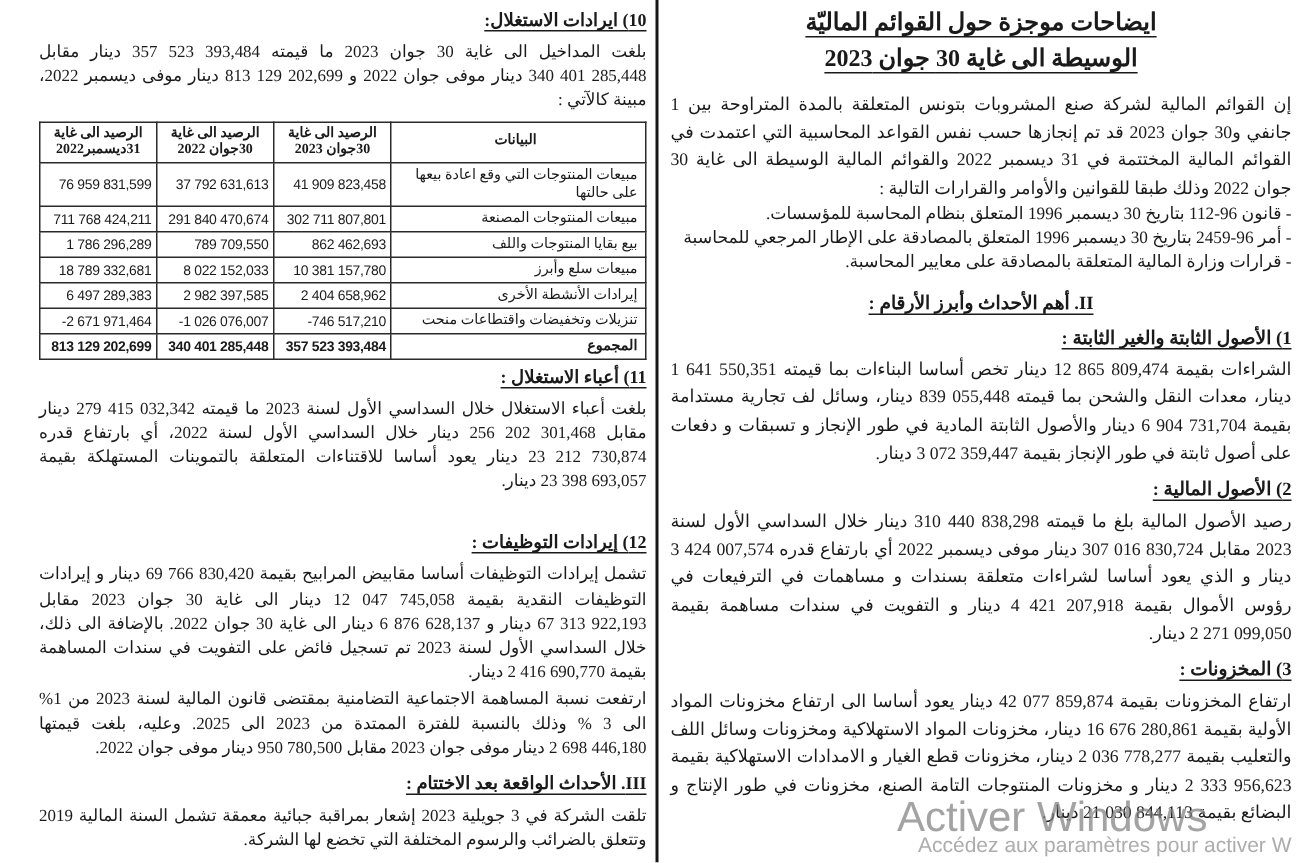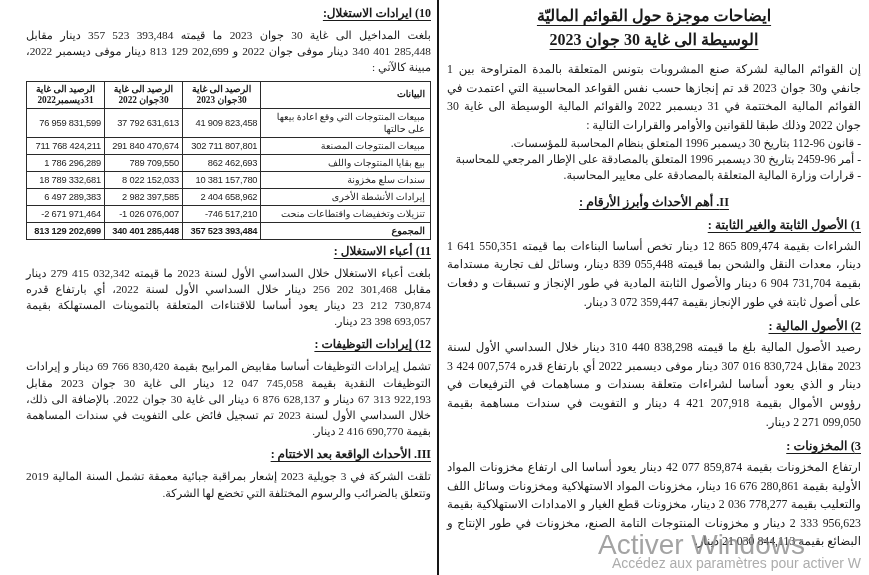--- a/index.html
+++ b/index.html
@@ -32,21 +32,21 @@
     text-decoration:underline;text-underline-offset:4px;
   }
 
   
   table.rev{width:100%;border-collapse:collapse;margin:5px 0 4px 0;}
   table.rev th,table.rev td{border:1px solid #2a2a2a;}
   table.rev th{
     font-size:9.3px;font-weight:bold;text-align:center;vertical-align:middle;
     white-space:pre-line;line-height:11px;padding:2px 1px;
   }
-  table.rev th.lbl-h{text-align:right;padding-right:5px;}
+  table.rev th.lbl-h{text-align:center;padding-right:5px;}
   td.lbl{
     font-size:9.6px;text-align:right;padding:2px 5px 2px 2px;line-height:12px;
   }
   td.num{
     direction:ltr;text-align:right;font-family:"Liberation Sans",sans-serif;
     font-size:9.3px;padding:2px 3px;letter-spacing:-0.2px;white-space:nowrap;
   }
   tr.total td{font-weight:bold;}
 
   
@@ -97,21 +97,21 @@
           <td class="num">291&nbsp;840&nbsp;470,674</td>
           <td class="num">711&nbsp;768&nbsp;424,211</td>
         </tr>
         <tr>
           <td class="lbl">بيع بقايا المنتوجات واللف</td>
           <td class="num">862&nbsp;462,693</td>
           <td class="num">789&nbsp;709,550</td>
           <td class="num">1&nbsp;786&nbsp;296,289</td>
         </tr>
         <tr>
-          <td class="lbl">سندات سلع مخزونة</td>
+          <td class="lbl">مبيعات سلع وأبرز</td>
           <td class="num">10&nbsp;381&nbsp;157,780</td>
           <td class="num">8&nbsp;022&nbsp;152,033</td>
           <td class="num">18&nbsp;789&nbsp;332,681</td>
         </tr>
         <tr>
           <td class="lbl">إيرادات الأنشطة الأخرى</td>
           <td class="num">2&nbsp;404&nbsp;658,962</td>
           <td class="num">2&nbsp;982&nbsp;397,585</td>
           <td class="num">6&nbsp;497&nbsp;289,383</td>
         </tr>
@@ -126,23 +126,24 @@
           <td class="num">357&nbsp;523&nbsp;393,484</td>
           <td class="num">340&nbsp;401&nbsp;285,448</td>
           <td class="num">813&nbsp;129&nbsp;202,699</td>
         </tr>
       </tbody>
     </table>
 
     <div class="h h-left">11)  أعباء الاستغلال :</div>
     <div class="p-left">بلغت أعباء الاستغلال خلال السداسي الأول لسنة 2023 ما قيمته 279&nbsp;415&nbsp;032,342 دينار مقابل 256&nbsp;202&nbsp;301,468 دينار خلال السداسي الأول لسنة 2022، أي بارتفاع قدره 23&nbsp;212&nbsp;730,874 دينار يعود أساسا للاقتناءات المتعلقة بالتموينات المستهلكة بقيمة 23&nbsp;398&nbsp;693,057 دينار.</div>
 
-    <div class="h h-left" style="margin-top:8px;">12) إيرادات التوظيفات :</div>
+    <div class="h h-left" style="margin-top:25px;">12) إيرادات التوظيفات :</div>
     <div class="p-left">تشمل إيرادات التوظيفات أساسا مقابيض المرابيح بقيمة 69&nbsp;766&nbsp;830,420 دينار و إيرادات التوظيفات النقدية بقيمة 12&nbsp;047&nbsp;745,058 دينار الى غاية 30 جوان 2023  مقابل 67&nbsp;313&nbsp;922,193 دينار و 6&nbsp;876&nbsp;628,137 دينار  الى غاية 30 جوان 2022. بالإضافة الى ذلك، خلال السداسي الأول لسنة 2023 تم تسجيل فائض على التفويت في سندات المساهمة بقيمة 2&nbsp;416&nbsp;690,770 دينار.</div>
 
+    <div class="p-left">ارتفعت نسبة المساهمة الاجتماعية التضامنية بمقتضى قانون المالية لسنة 2023 من 1% الى 3 % وذلك بالنسبة للفترة الممتدة من 2023 الى 2025. وعليه، بلغت قيمتها 2&nbsp;698&nbsp;446,180 دينار موفى جوان 2023 مقابل 950&nbsp;780,500 دينار موفى جوان 2022.</div>
 
     <div class="h h-left" style="margin-top:8px;">III. الأحداث الواقعة بعد الاختتام :</div>
     <div class="p-left">تلقت الشركة في 3 جويلية 2023 إشعار بمراقبة جبائية معمقة تشمل السنة المالية 2019 وتتعلق بالضرائب والرسوم المختلفة التي تخضع لها الشركة.</div>
   </div>
 
   <div class="divider"></div>
 
   <div class="page page-right">
     <div class="title-wrap">
       <span class="title-line">ايضاحات موجزة حول القوائم الماليّة</span><br>

